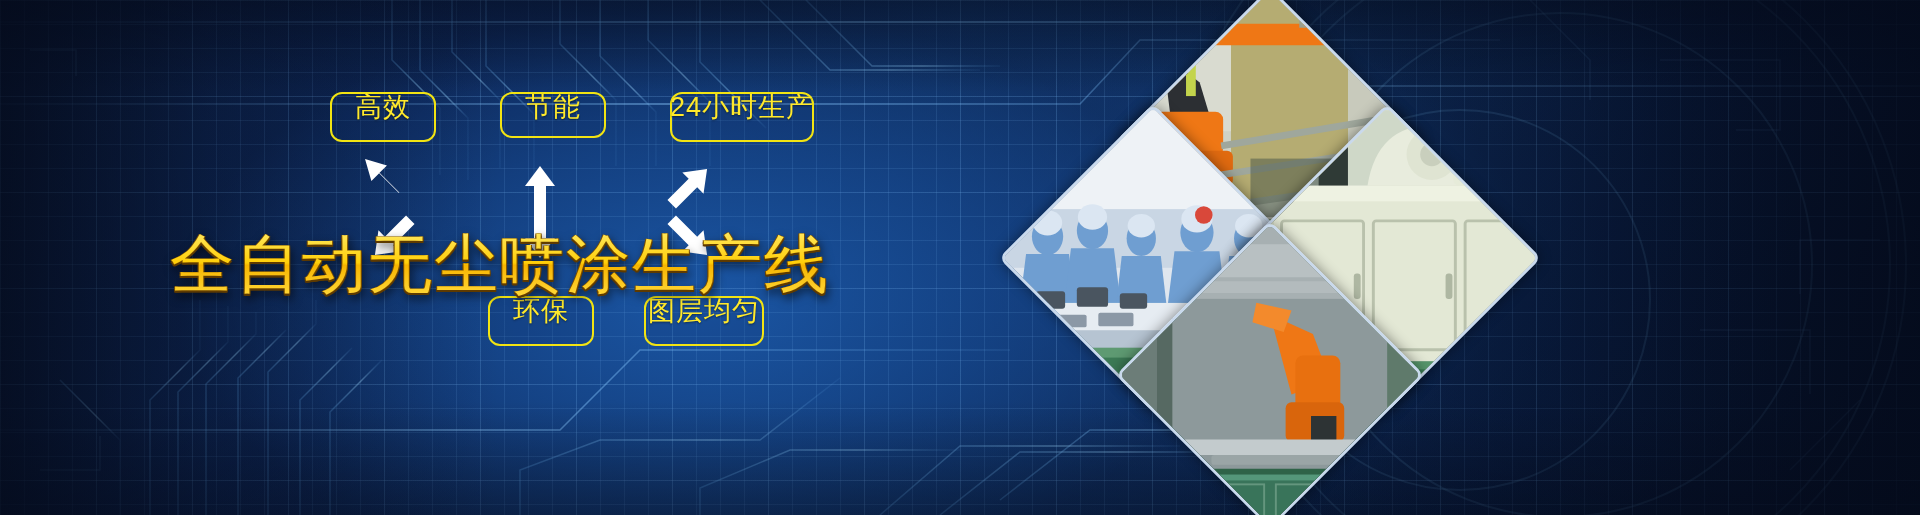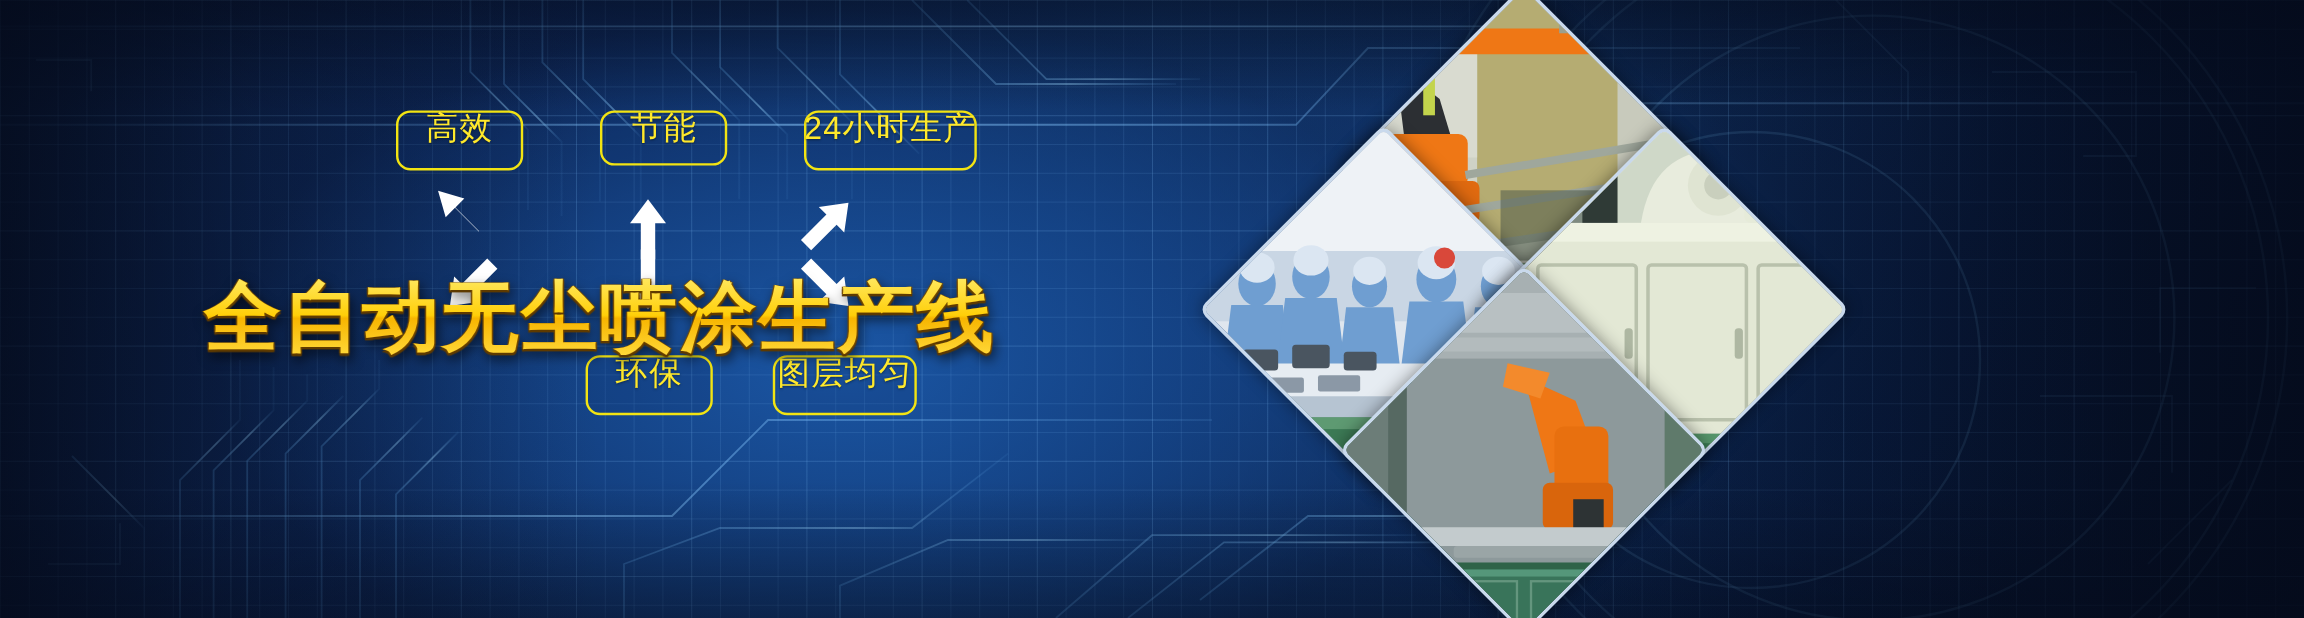--- a/index.html
+++ b/index.html
@@ -92,21 +92,21 @@
   }
 
   
   #title {
     position: absolute;
     left: 0;
     top: 232px;
     width: 1000px;
     text-align: center;
     font-size: 64px;
-    font-weight: bold;
+    font-weight: normal;
     letter-spacing: 2px;
     line-height: 1;
     white-space: nowrap;
     color: #ffd21b;
     background: linear-gradient(to bottom, #ffe75c 0%, #ffcf09 48%, #f7b500 52%, #ffd838 100%);
     -webkit-background-clip: text;
     background-clip: text;
     -webkit-text-fill-color: transparent;
     filter:
       drop-shadow(1px 0 0 #7a4f00)

